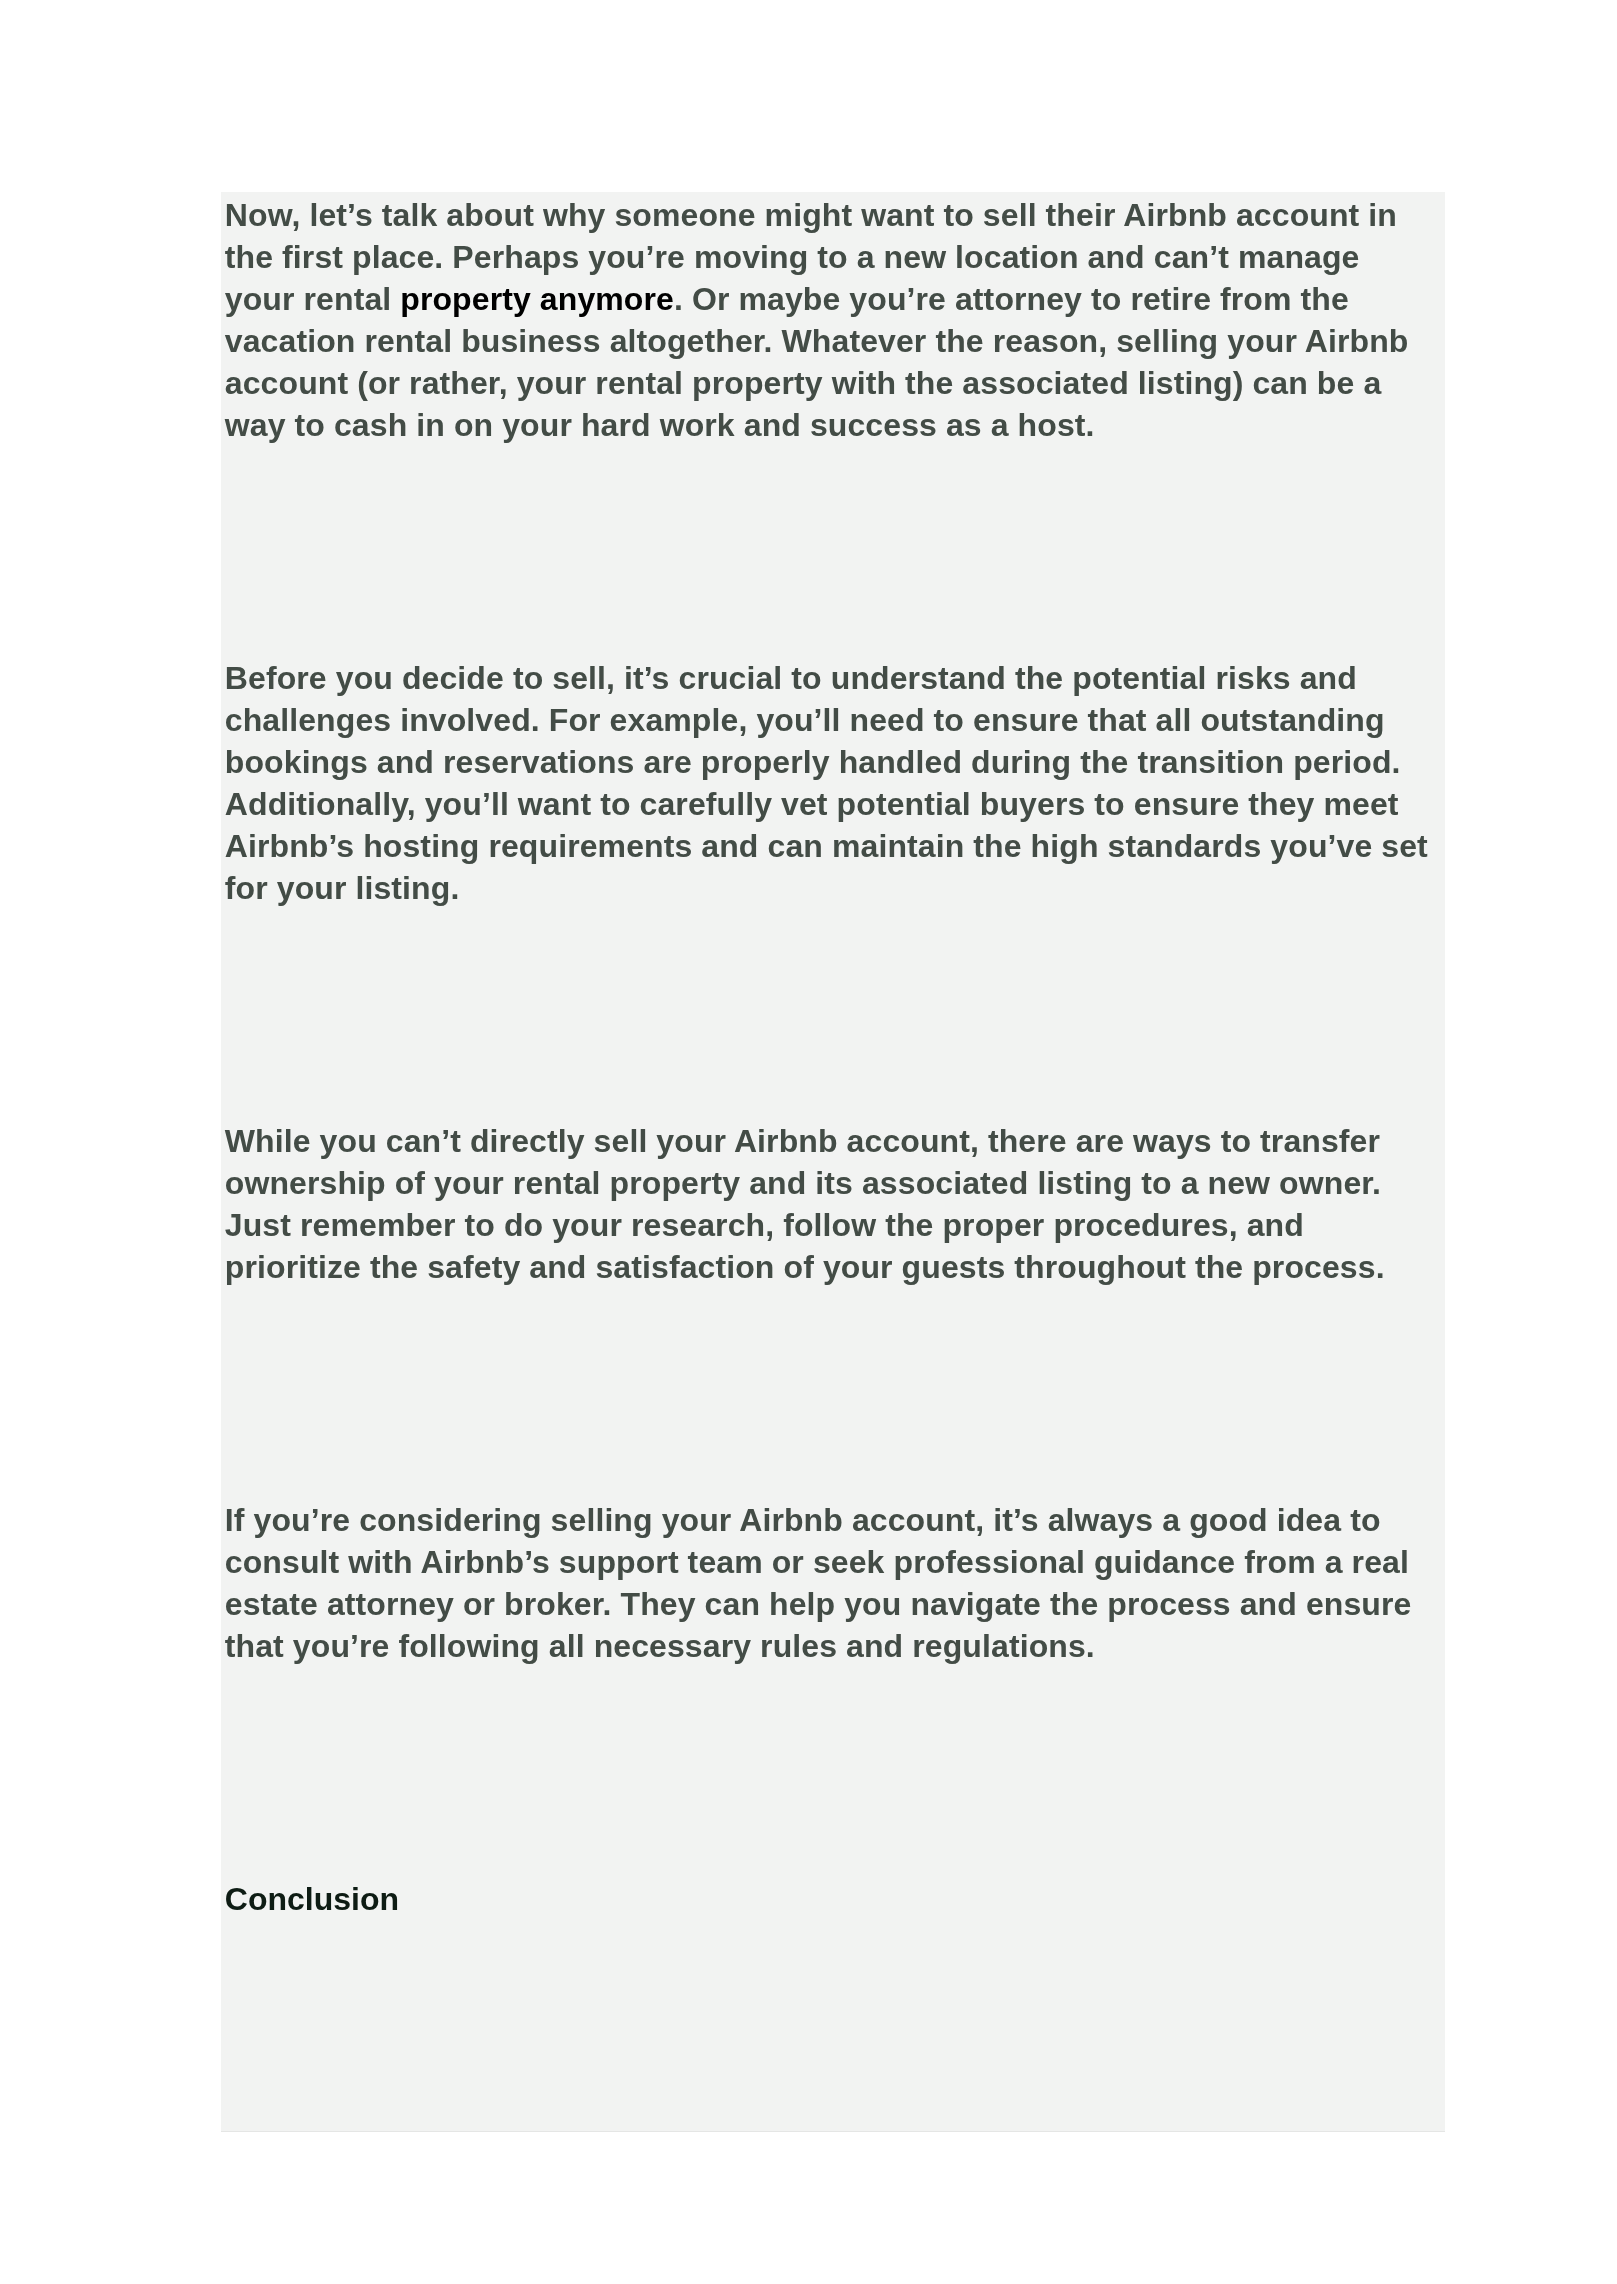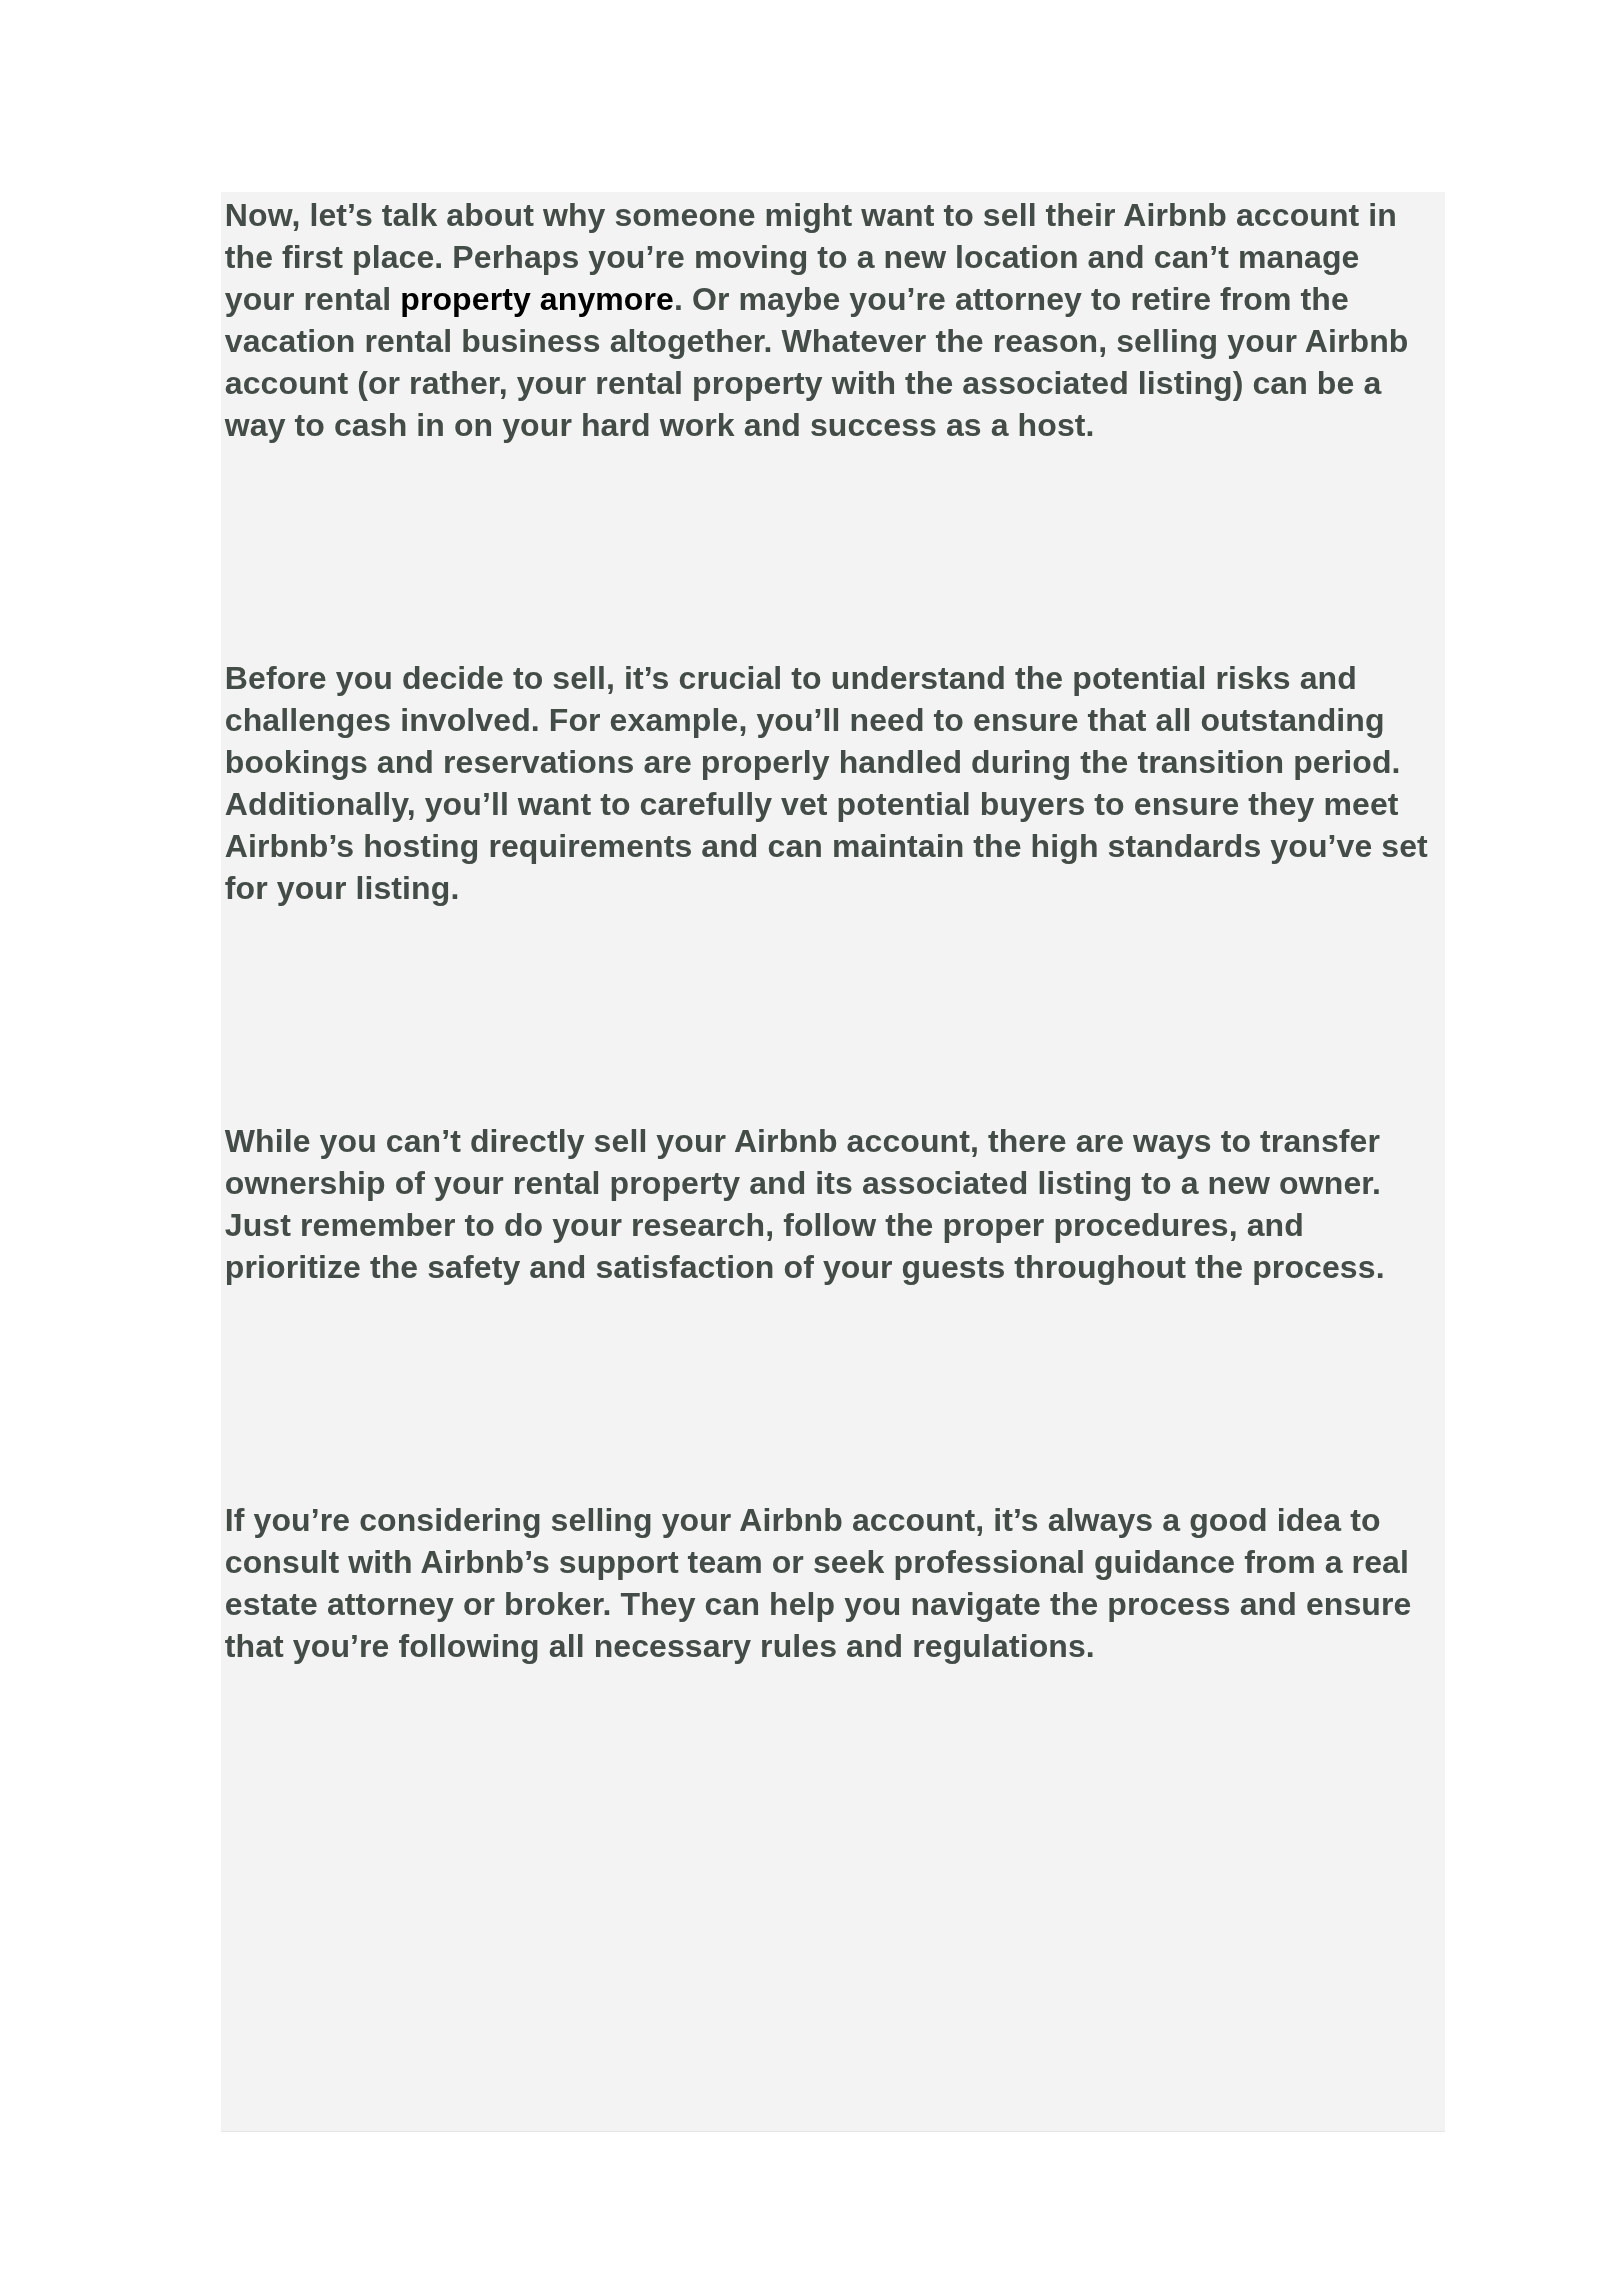--- a/index.html
+++ b/index.html
@@ -69,15 +69,16 @@
 Airbnb’s hosting requirements and can maintain the high standards you’ve set
 for your listing.</p>
     <p class="para">While you can’t directly sell your Airbnb account, there are ways to transfer
 ownership of your rental property and its associated listing to a new owner.
 Just remember to do your research, follow the proper procedures, and
 prioritize the safety and satisfaction of your guests throughout the process.</p>
     <p class="para">If you’re considering selling your Airbnb account, it’s always a good idea to
 consult with Airbnb’s support team or seek professional guidance from a real
 estate attorney or broker. They can help you navigate the process and ensure
 that you’re following all necessary rules and regulations.</p>
+    <h2 class="heading">Conclusion</h2>
   </div>
 </div>
 
 
 </body></html>

